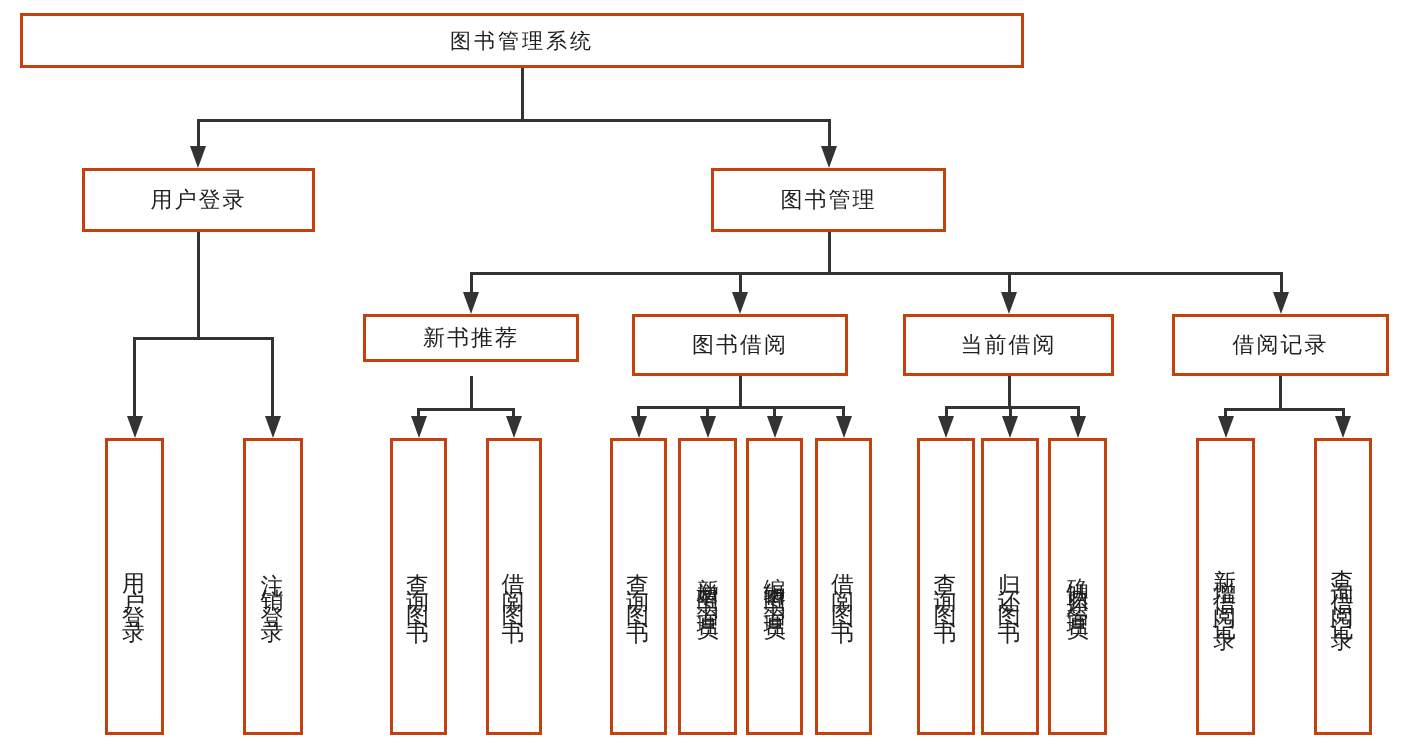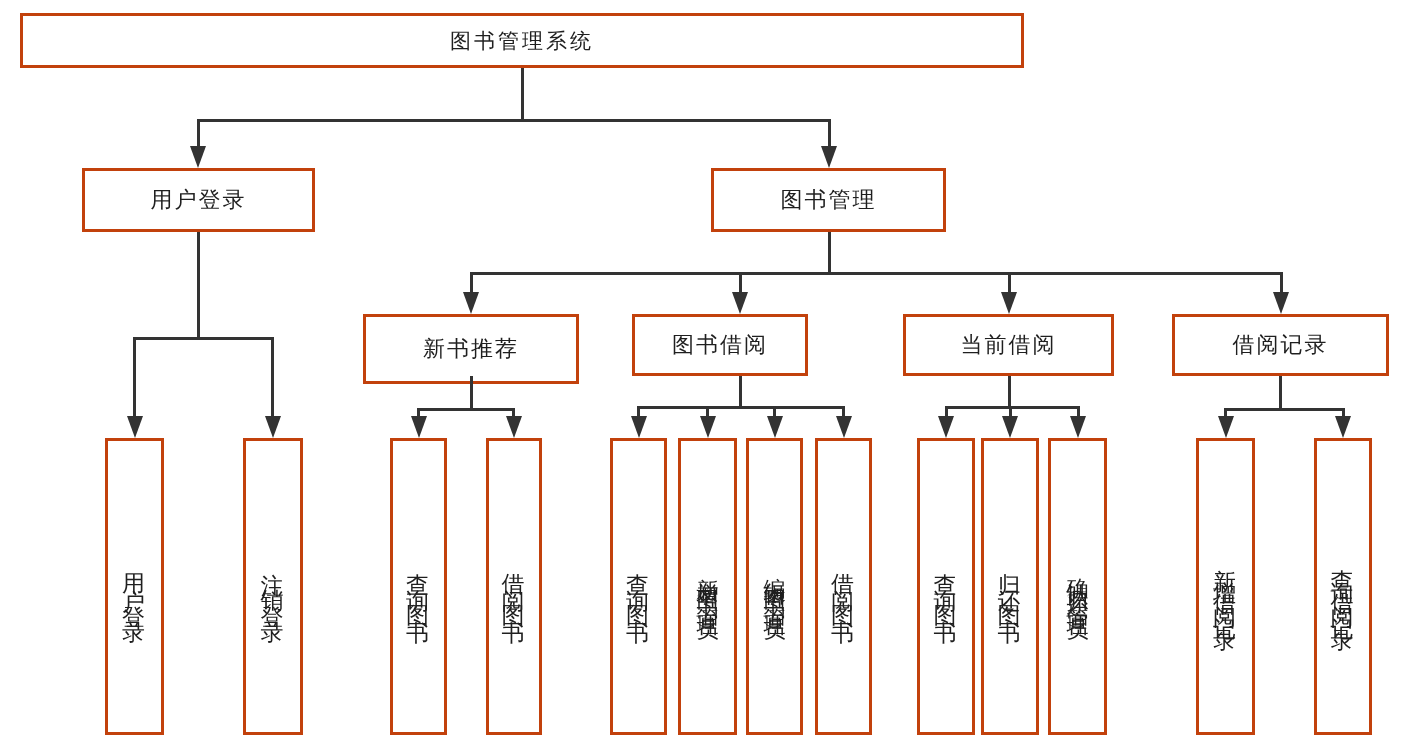--- a/index.html
+++ b/index.html
@@ -56,22 +56,22 @@
 </head>
 <body>
 
 <div class="canvas">
 
   <div class="node root" style="left:20px;top:13px;width:1004px;height:55px;">图书管理系统</div>
 
   <div class="node" style="left:82px;top:168px;width:233px;height:64px;">用户登录</div>
   <div class="node" style="left:711px;top:168px;width:235px;height:64px;">图书管理</div>
 
-  <div class="node" style="left:363px;top:314px;width:216px;height:70px;">新书推荐</div>
-  <div class="node" style="left:632px;top:314px;width:176px;height:62px;">图书借阅</div>
+  <div class="node" style="left:363px;top:314px;width:216px;height:48px;">新书推荐</div>
+  <div class="node" style="left:632px;top:314px;width:216px;height:62px;">图书借阅</div>
   <div class="node" style="left:1172px;top:314px;width:217px;height:62px;">借阅记录</div>
   <div class="node" style="left:903px;top:314px;width:211px;height:62px;">当前借阅</div>
 
   <div class="node leaf" style="left:105px;top:438px;width:59px;height:297px;">用户登录</div>
   <div class="node leaf" style="left:243px;top:438px;width:60px;height:297px;">注销登录</div>
 
   <div class="node leaf" style="left:390px;top:438px;width:57px;height:297px;">查询图书</div>
   <div class="node leaf" style="left:486px;top:438px;width:56px;height:297px;">借阅图书</div>
 
   <div class="node leaf" style="left:610px;top:438px;width:57px;height:297px;">查询图书</div>

